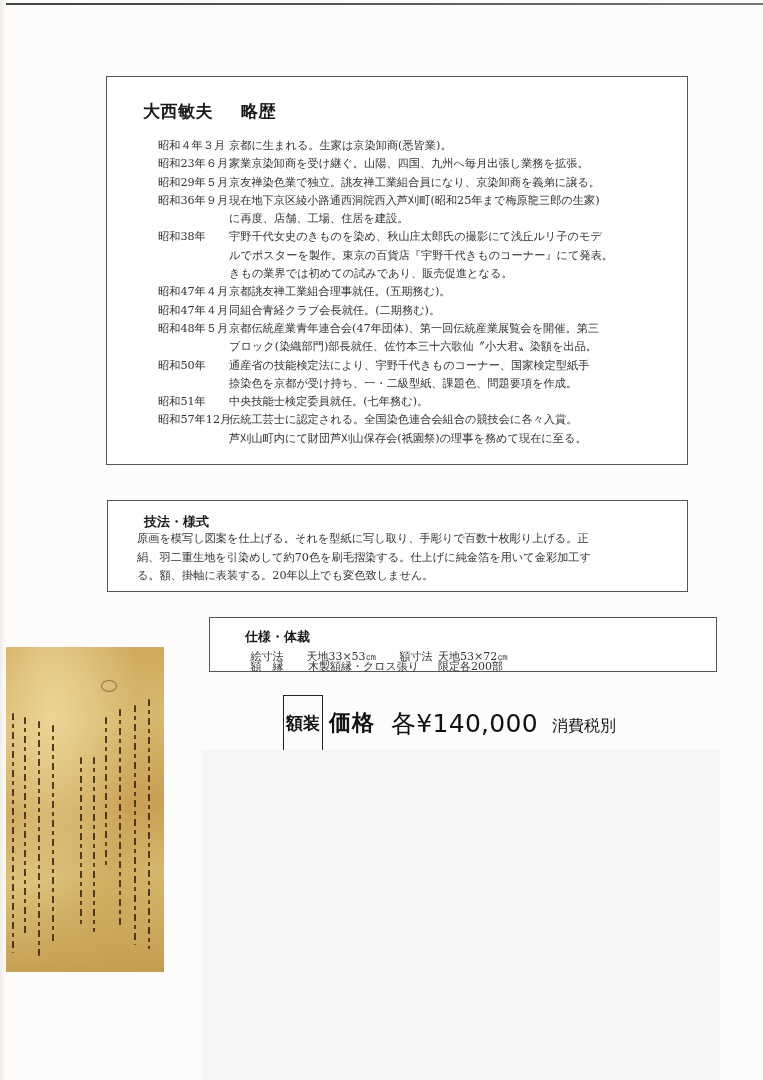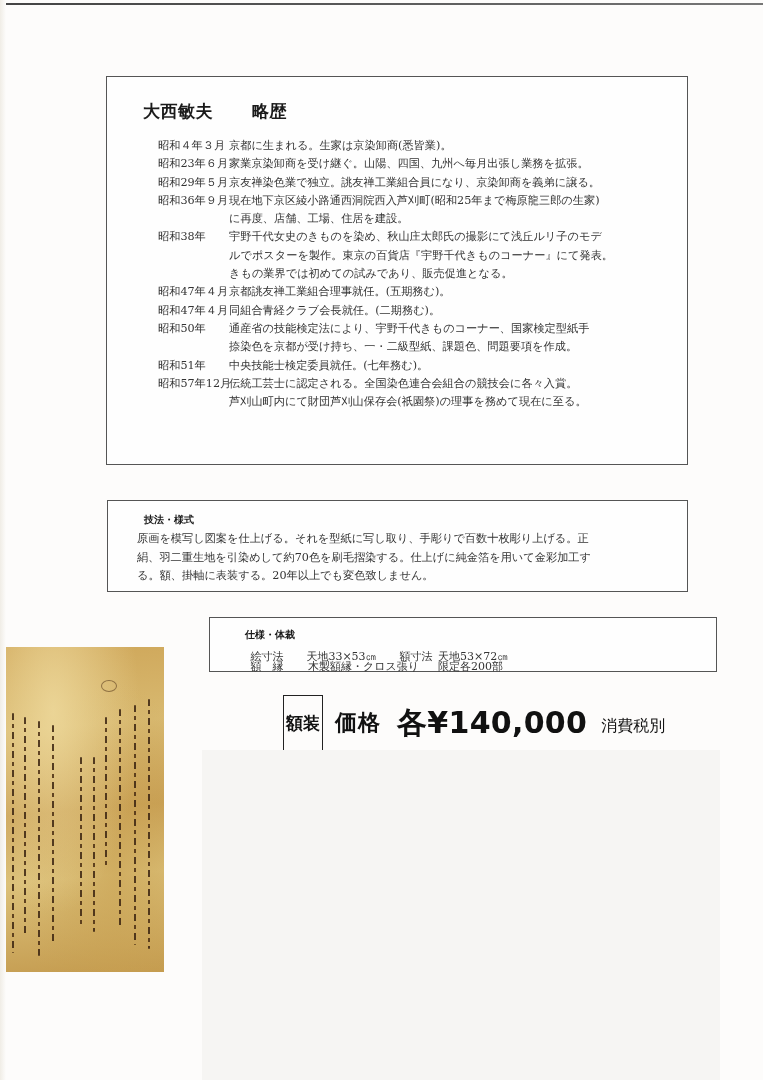--- a/index.html
+++ b/index.html
@@ -19,31 +19,31 @@
       position: absolute; border: 1.2px solid #555; background: #fefefe;
     }
 
     
     #bio { left: 106px; top: 76px; width: 582px; height: 389px; }
     .bio-title {
       position: absolute; left: 36px; top: 23px;
       font-family: "DejaVu Sans", "Liberation Sans", sans-serif;
       font-weight: bold; font-size: 17px; color: #1a1a1a; letter-spacing: 0.5px;
     }
-    .bio-title .name { margin-right: 39px; }
+    .bio-title .name { margin-right: 28px; }
     .bio-list { position: absolute; left: 36px; top: 60px; width: 540px; }
     .bio-row { display: flex; font-size: 11.2px; line-height: 18.3px; color: #333; }
     .bio-date { width: 86px; flex: 0 0 86px; white-space: nowrap; padding-left: 15px; }
     .bio-text { flex: 1; white-space: pre-line; }
 
     
     #tech { left: 107px; top: 500px; width: 581px; height: 92px; }
     .sec-heading {
       font-family: Liberation Mono, monospace;
-      font-weight: bold; font-size: 10px; color: #1a1a1a;
+      font-weight: bold; font-size: 13px; color: #1a1a1a;
     }
     #tech .sec-heading { position: absolute; left: 36px; top: 12px; }
     #tech .tech-body {
       position: absolute; left: 29px; top: 29px; width: 540px;
       font-size: 11.2px; line-height: 18.5px; color: #333; white-space: pre-line;
     }
 
     
     #spec { left: 209px; top: 617px; width: 508px; height: 55px; }
     #spec .sec-heading { position: absolute; left: 35px; top: 10px; }
@@ -56,24 +56,24 @@
     .k2 { width: 44px; }
 
     
     .price-line {
       position: absolute; left: 283px; top: 706px; height: 34px;
       display: flex; align-items: center; white-space: nowrap;
       font-family: "DejaVu Sans", "Liberation Sans", sans-serif; color: #111;
     }
     .frame-badge {
       border: 1.5px solid #222; font-weight: bold; font-size: 17px;
-      padding: 16px 2px; line-height: 22px; margin-right: 12px;
+      padding: 16px 2px; line-height: 22px; margin-right: 6px;
     }
     .price-label { font-weight: bold; font-size: 22px; margin-right: 16px; letter-spacing: 1px; }
-    .price-value { font-weight: bold; font-size: 30px; letter-spacing: 0.3px; }
+    .price-value { font-weight: normal; font-size: 25px; letter-spacing: 0.3px; }
     .tax-note { font-size: 16px; margin-left: 14px; margin-top: 6px; }
 
     
     .callig {
       position: absolute; left: 6px; top: 647px; width: 158px; height: 325px;
       background:
         radial-gradient(ellipse at 30% 20%, rgba(240,220,160,0.8), rgba(0,0,0,0) 55%),
         radial-gradient(ellipse at 70% 70%, rgba(200,160,80,0.6), rgba(0,0,0,0) 60%),
         linear-gradient(175deg, #cfa75a 0%, #d8b970 25%, #c9a055 50%, #dcc17a 70%, #c49b4f 100%);
       overflow: hidden;
@@ -128,20 +128,25 @@
 ルでポスターを製作。東京の百貨店『宇野千代きものコーナー』にて発表。
 きもの業界では初めての試みであり、販売促進となる。</span>
       </div>
     <div class="bio-row">
         <span class="bio-date">昭和47年４月</span>
         <span class="bio-text">京都誂友禅工業組合理事就任。(五期務む)。</span>
       </div>
     <div class="bio-row">
         <span class="bio-date">昭和47年４月</span>
         <span class="bio-text">同組合青経クラブ会長就任。(二期務む)。</span>
+      </div>
+    <div class="bio-row">
+        <span class="bio-date">昭和48年５月</span>
+        <span class="bio-text">京都伝統産業青年連合会(47年団体)、第一回伝統産業展覧会を開催。第三
+ブロック(染織部門)部長就任、佐竹本三十六歌仙〞小大君〟染額を出品。</span>
       </div>
     <div class="bio-row">
         <span class="bio-date">昭和50年</span>
         <span class="bio-text">通産省の技能検定法により、宇野千代きものコーナー、国家検定型紙手
 捺染色を京都が受け持ち、一・二級型紙、課題色、問題要項を作成。</span>
       </div>
     <div class="bio-row">
         <span class="bio-date">昭和51年</span>
         <span class="bio-text">中央技能士検定委員就任。(七年務む)。</span>
       </div>

